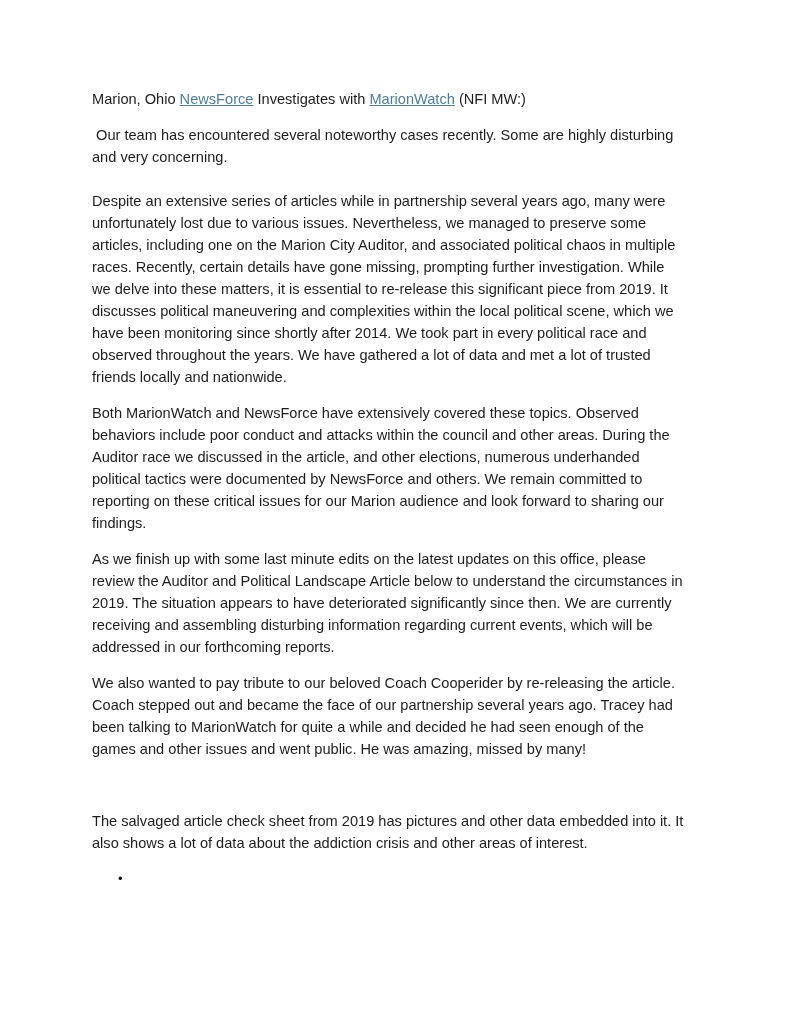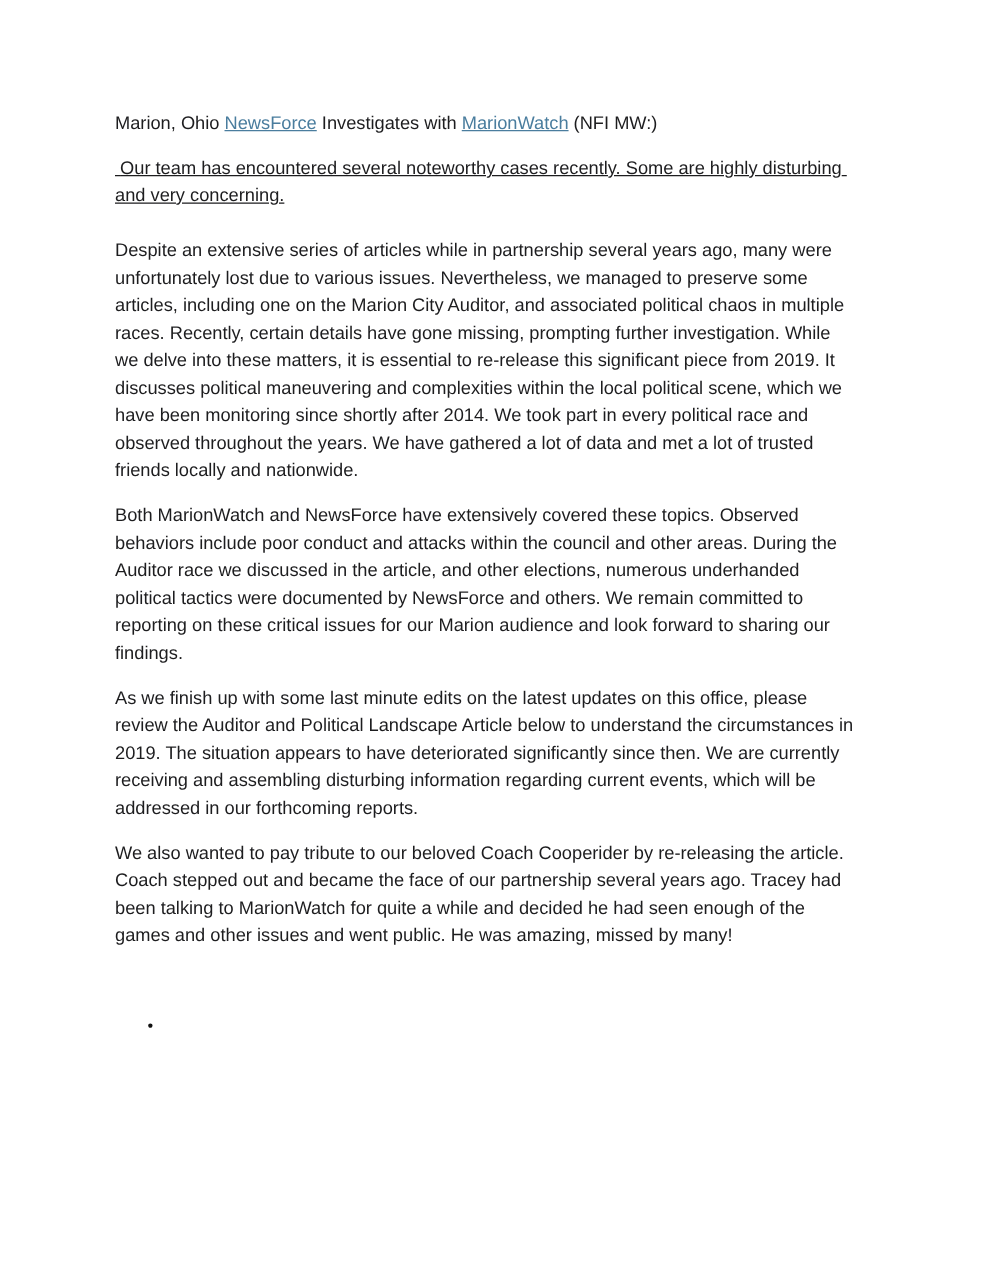--- a/index.html
+++ b/index.html
@@ -19,21 +19,20 @@
     font-size: 14.6px;
     line-height: 22px;
     color: #1d1d1f;
   }
   .para {
     margin: 0 16px 14px 0;
     white-space: pre-wrap;
   }
   .para.gap-after {
     margin-bottom: 22px;
-    text-decoration: underline;
   }
   .empty-line {
     height: 22px;
     margin: 0 0 14px 0;
   }
   a.doclink {
     color: #4a7d9e;
     text-decoration: underline;
     cursor: pointer;
   }
@@ -65,20 +64,21 @@
   <p class="para">Despite an extensive series of articles while in partnership several years ago, many were unfortunately lost due to various issues. Nevertheless, we managed to preserve some articles, including one on the Marion City Auditor, and associated political chaos in multiple races. Recently, certain details have gone missing, prompting further investigation. While we delve into these matters, it is essential to re-release this significant piece from 2019. It discusses political maneuvering and complexities within the local political scene, which we have been monitoring since shortly after 2014. We took part in every political race and observed throughout the years. We have gathered a lot of data and met a lot of trusted friends locally and nationwide.</p>
 
   <p class="para">Both MarionWatch and NewsForce have extensively covered these topics. Observed behaviors include poor conduct and attacks within the council and other areas. During the  Auditor race we discussed in the article, and other elections, numerous underhanded political tactics were documented by NewsForce and others. We remain committed to reporting on these critical issues for our Marion audience and look forward to sharing our findings.</p>
 
   <p class="para">As we finish up with some last minute edits on the latest updates on this office, please review the Auditor and Political Landscape Article below to understand the circumstances in 2019. The situation appears to have deteriorated significantly since then. We are currently receiving and assembling disturbing information regarding current events, which will be addressed in our forthcoming reports.</p>
 
   <p class="para">We also wanted to pay tribute to our beloved Coach Cooperider by re-releasing the article. Coach stepped out and became the face of our partnership several years ago. Tracey had been talking to MarionWatch for quite a while and decided he had seen enough of the games and other issues and went public. He was amazing, missed by many!</p>
 
   <div class="empty-line"></div>
 
+  <p class="para">The salvaged article check sheet from 2019 has pictures and other data embedded into it. It also shows a lot of data about the addiction crisis and other areas of interest.</p>
 
   <ul class="bullet-list">
     <li class="bullet-item">
       <span class="bullet-dot">•</span>
     </li>
   </ul>
 
 </div>
 
 </body></html>

